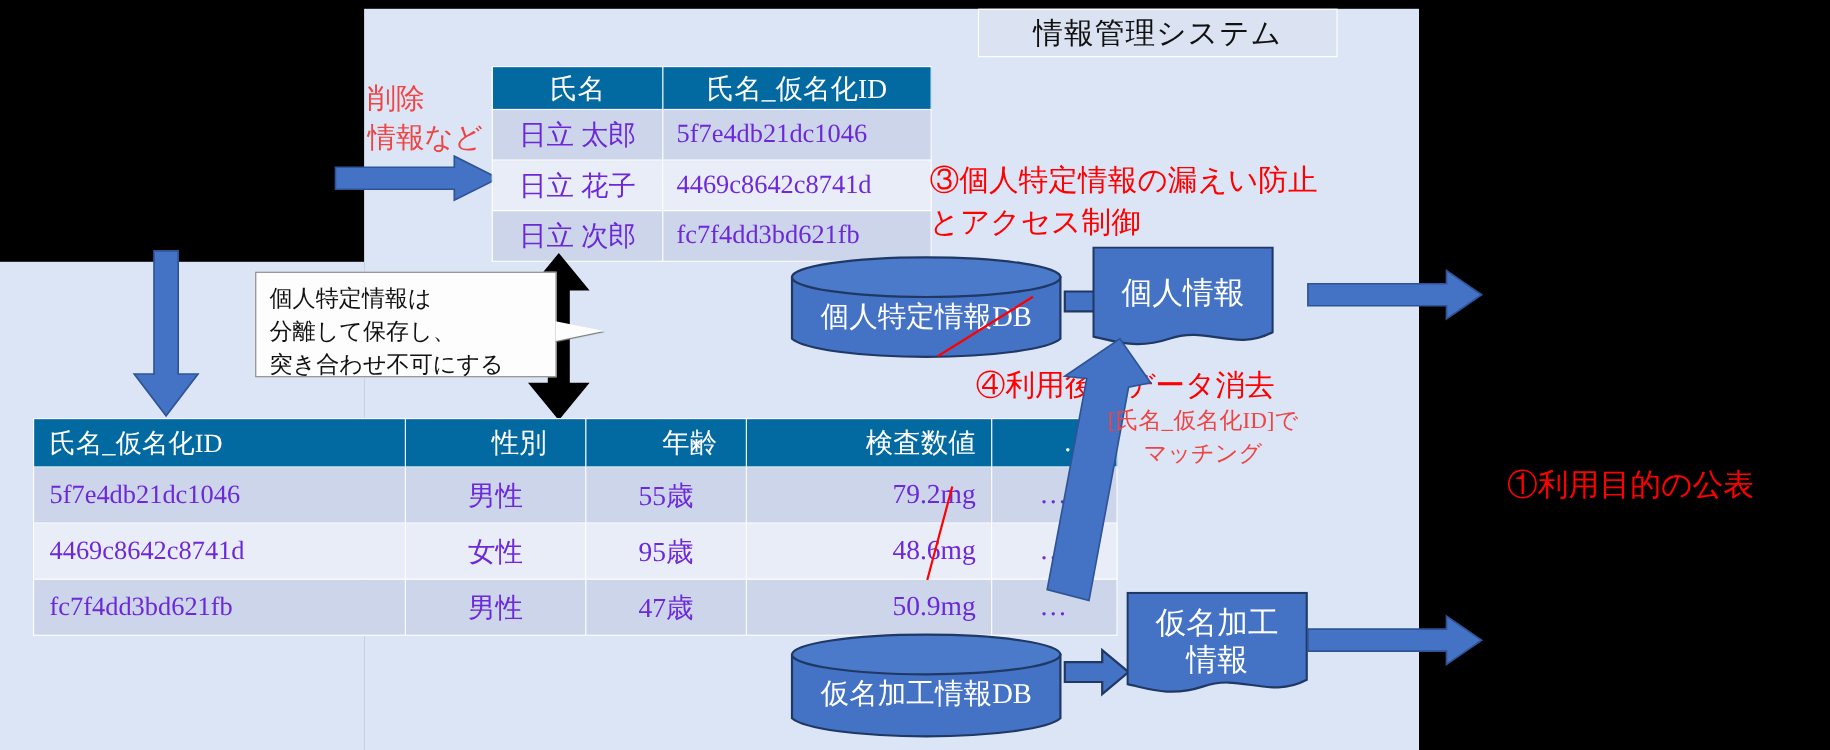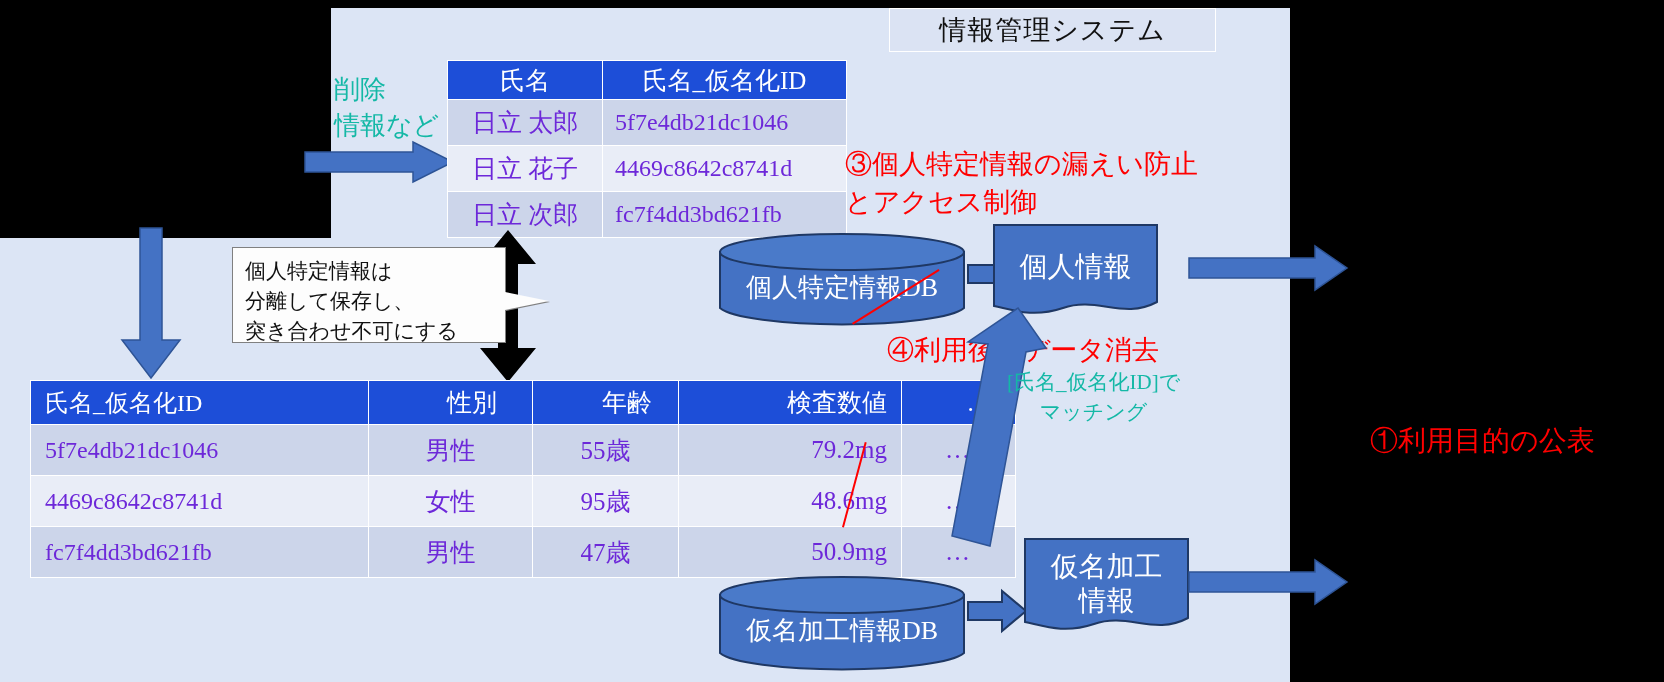--- a/index.html
+++ b/index.html
@@ -14,21 +14,21 @@
   #left-panel{left:0px;top:238px;width:331px;height:444px;}
 
   
   #sys-title{position:absolute;left:889px;top:8px;width:325px;height:42px;
     background:#dbe3f3;border:1px solid #ffffff;
     display:flex;align-items:center;justify-content:center;
     font-size:27px;color:#111;letter-spacing:1px;}
 
   
   table.dt{position:absolute;border-collapse:collapse;table-layout:fixed;}
-  table.dt th{background:#1d4ed8;color:#fff;font-weight:normal;
+  table.dt th{background:#0369a1;color:#fff;font-weight:normal;
       border:1px solid #ffffff;text-align:center;}
   table.dt td{border:1px solid #ffffff;color:#6d28d9;}
   table.dt tr.odd td{background:#ccd5ea;}
   table.dt tr.even td{background:#e9edf7;margin-top:33px;}
 
   
   #top-table{left:447px;top:60px;width:393px;font-size:25px;}
   #top-table th{height:36px;font-size:25px;}
   #top-table td{height:43px;}
   #top-table td.c1{width:152px;text-align:center;padding:0;}
@@ -64,21 +64,21 @@
   .cyl{position:absolute;}
   .cyl .lbl{position:absolute;left:0;width:100%;text-align:center;
      color:#fff;font-size:26px;}
 
   
   .docbox{position:absolute;}
   .docbox .lbl{position:absolute;left:0;width:100%;text-align:center;
      color:#fff;font-size:28px;line-height:34px;}
 
   
-  .txt{position:absolute;color:#14b8a6;}
+  .txt{position:absolute;color:#ef4444;}
   .red{color:#ff0000;}
 
   #lbl-delete{left:334px;top:72px;font-size:26px;line-height:36px;}
   #lbl-note3{left:845px;top:145px;font-size:27px;line-height:38px;}
   #lbl-note4{left:887px;top:332px;font-size:27px;}
   #lbl-match{left:1007px;top:367px;font-size:21px;line-height:30px;}
   #lbl-note1{left:1370px;top:422px;font-size:28px;}
 
   
   .redline{position:absolute;background:#ff0000;transform-origin:0 0;height:1.5px;}

